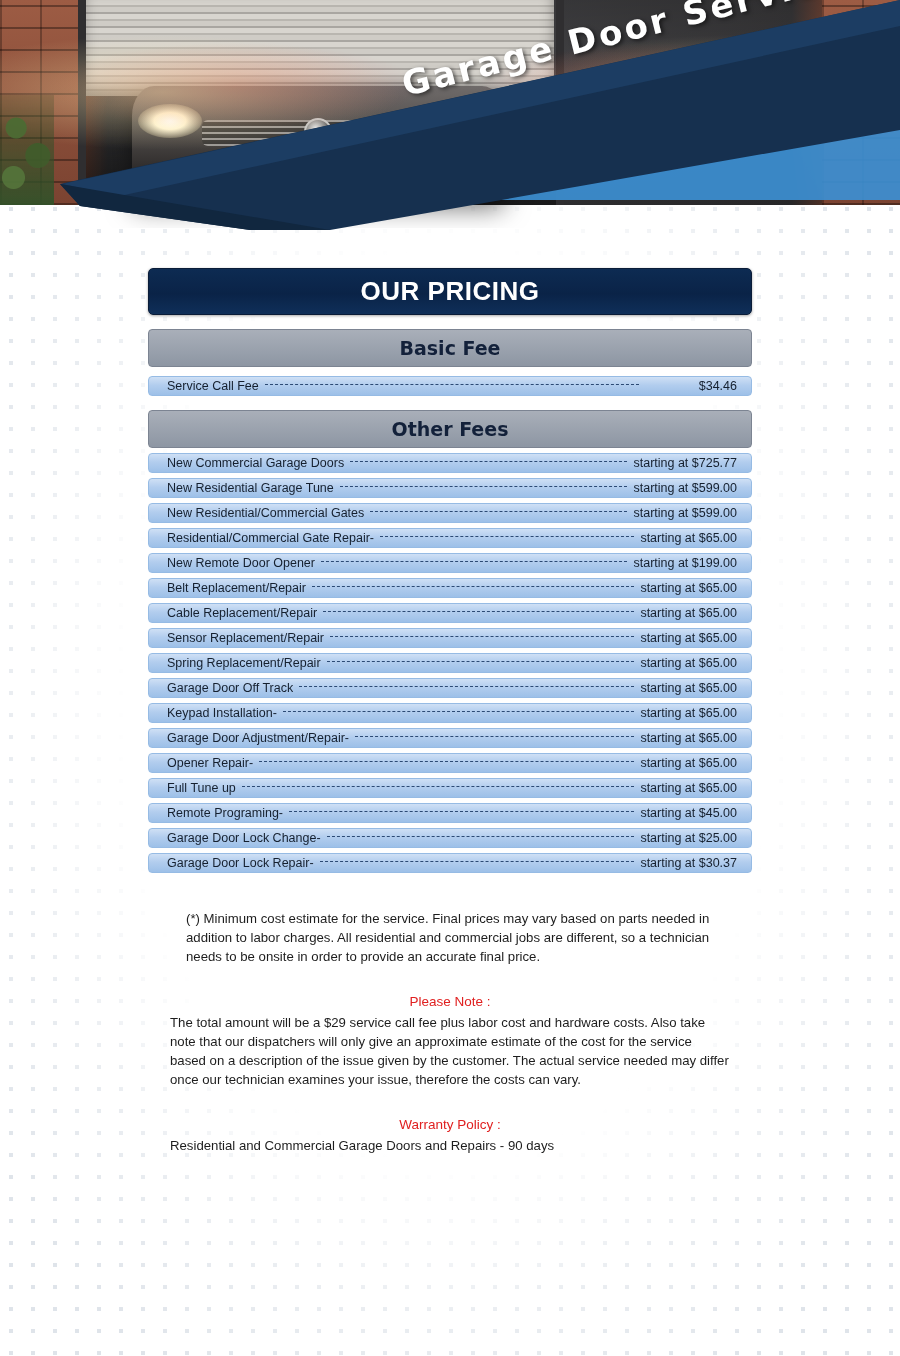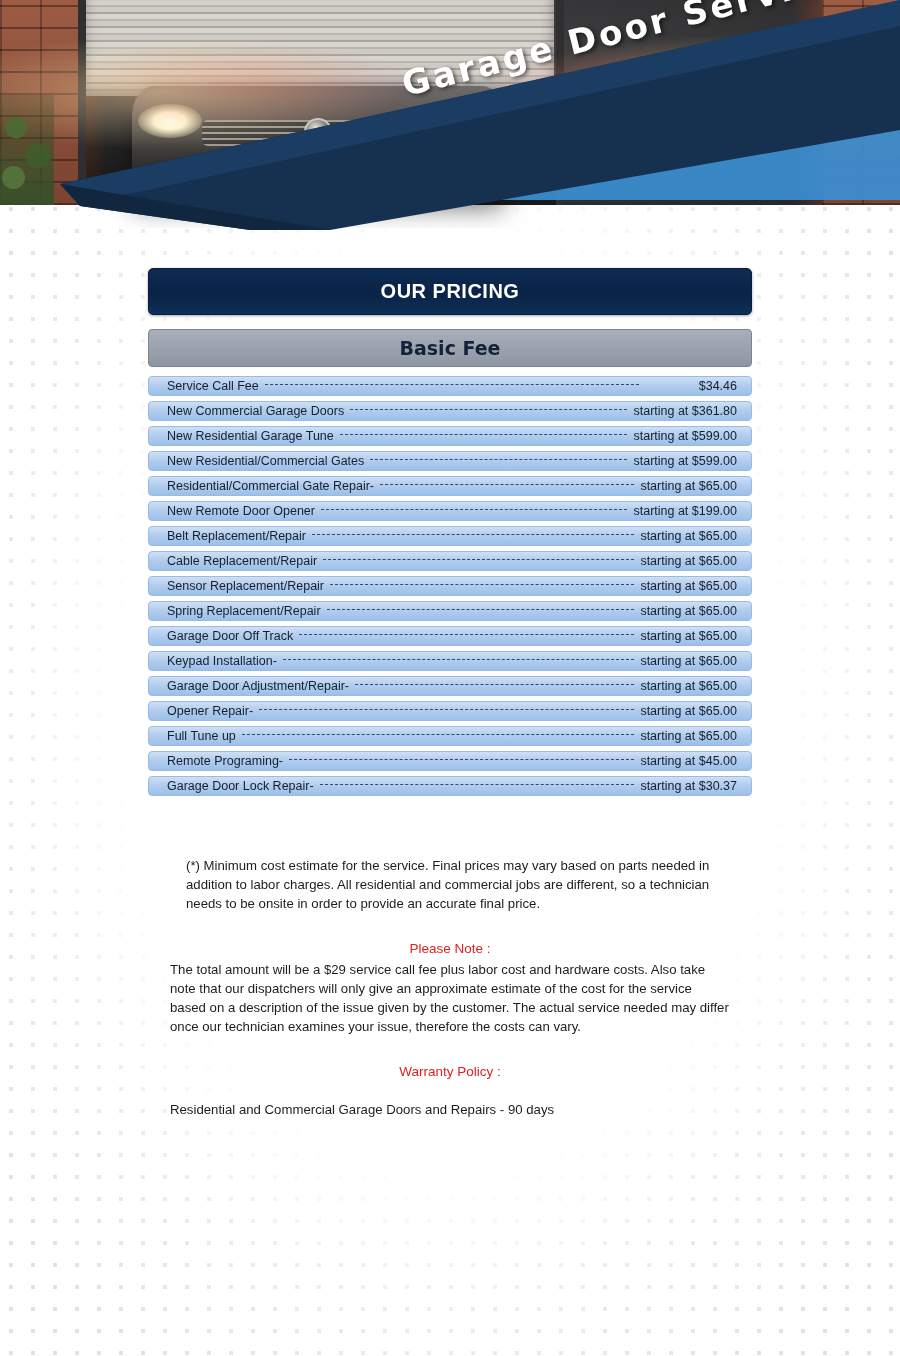--- a/index.html
+++ b/index.html
@@ -165,21 +165,21 @@
   .title-bar {
     height: 47px;
     border-radius: 5px;
     background: linear-gradient(180deg, #0d2b52 0%, #0a2347 55%, #0f2f59 100%);
     border: 1px solid #0a1c38;
     display: flex; align-items: center; justify-content: center;
     box-shadow: 0 1px 3px rgba(0,0,0,0.35);
   }
   .title-bar span {
     color: #ffffff;
-    font-size: 20px;
+    font-size: 26px;
     font-weight: bold;
     letter-spacing: 0.5px;
   }
 
   .section-head {
     margin-top: 14px;
     height: 38px;
     border-radius: 4px;
     background: linear-gradient(180deg, #a9afb9 0%, #8d96a3 100%);
     border: 1px solid #7c8492;
@@ -221,40 +221,40 @@
     white-space: nowrap;
     text-align: right;
   }
   .row.basic { margin-top: 9px; }
   .row.basic .price { min-width: 92px; }
 
   
   .notes {
     width: 560px;
     margin: 0 auto;
-    padding-top: 60px;
+    padding-top: 36px;
     position: relative;
     z-index: 5;
     color: #1d1d1d;
     font-size: 13.2px;
     line-height: 19px;
   }
   .notes .asterisk {
     padding-left: 16px;
   }
   .note-head {
     text-align: center;
     color: #e02020;
     font-weight: normal;
     font-size: 13.5px;
     margin-top: 26px;
     margin-bottom: 2px;
   }
   .note-body { margin: 0; }
-  .warranty-line { margin-top: 19px; }
+  .warranty-line { margin-top: 2px; }
 </style>
 </head>
 <body>
 
 <div class="page-bg"></div>
 <div class="page-bg-fade"></div>
 
 <div class="hero">
   <div class="hero-photo">
     <div class="brick-left"></div>
@@ -296,25 +296,28 @@
     <div class="section-head">
       <span>Basic Fee</span>
     </div>
 
     <div class="row basic">
       <span class="label">Service Call Fee</span>
       <span class="dots"></span>
       <span class="price">$34.46</span>
     </div>
 
+    <div class="section-head">
+      <span>Other Fees</span>
+    </div>
 
     <div class="row">
       <span class="label">New Commercial Garage Doors</span>
       <span class="dots"></span>
-      <span class="price">starting at $361.80</span>
+      <span class="price">starting at $725.77</span>
     </div>
     <div class="row">
       <span class="label">New Residential Garage Tune</span>
       <span class="dots"></span>
       <span class="price">starting at $599.00</span>
     </div>
     <div class="row">
       <span class="label">New Residential/Commercial Gates</span>
       <span class="dots"></span>
       <span class="price">starting at $599.00</span>
@@ -371,20 +374,25 @@
     </div>
     <div class="row">
       <span class="label">Full Tune up</span>
       <span class="dots"></span>
       <span class="price">starting at $65.00</span>
     </div>
     <div class="row">
       <span class="label">Remote Programing-</span>
       <span class="dots"></span>
       <span class="price">starting at $45.00</span>
+    </div>
+    <div class="row">
+      <span class="label">Garage Door Lock Change-</span>
+      <span class="dots"></span>
+      <span class="price">starting at $25.00</span>
     </div>
     <div class="row">
       <span class="label">Garage Door Lock Repair-</span>
       <span class="dots"></span>
       <span class="price">starting at $30.37</span>
     </div>
 
   </div>
 </div>
 

